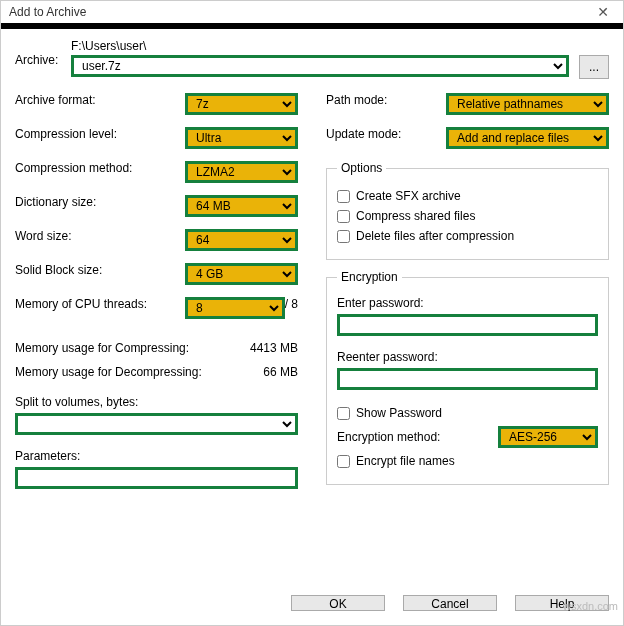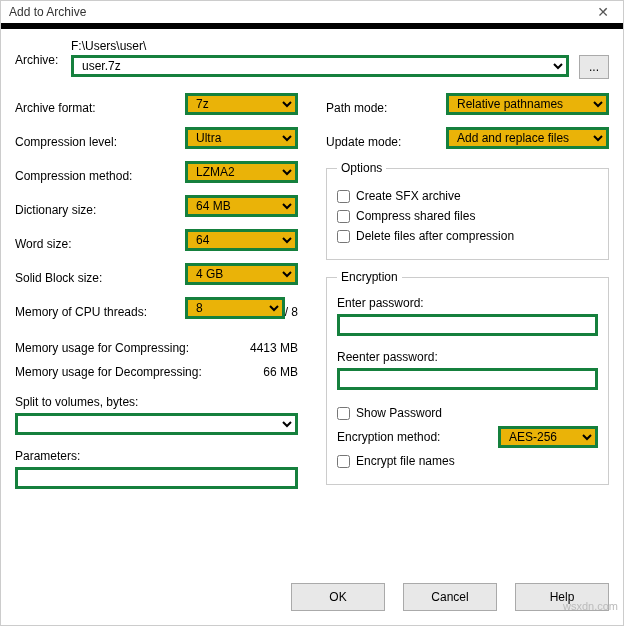--- a/index.html
+++ b/index.html
@@ -13,41 +13,41 @@
 .archive-label { width: 56px; padding-top: 14px; color: #000; }
 .archive-right { flex: 1; }
 .archive-path { color: #000; margin-bottom: 2px; font-size: 12px; }
 .archive-input-row { display: flex; gap: 10px; }
 select, input[type=text], input[type=password] { border: 3px solid #15803d; background: #fff; height: 22px; padding: 0 4px; }
 select { background: #eab308; }
 select.white { background: #fff; }
 .browse-btn { width: 30px; height: 24px; border: 1px solid #aaa; background: #e8e8e8; cursor: pointer; text-align: center; }
 .columns { display: flex; gap: 28px; margin-top: 6px; }
 .col { flex: 1; }
-.field-row { display: flex; align-items: flex-end; margin-bottom: 12px; min-height: 22px; }
+.field-row { display: flex; align-items: flex-start; margin-bottom: 12px; min-height: 22px; }
 .field-label { width: 170px; color: #000; }
 .field-row select { flex: 1; }
 .cpu-row select { width: 68px; }
 .cpu-suffix { margin-left: auto; color: #000; }
 .mem-row { display: flex; margin-bottom: 10px; gap: 32px; }
 .mem-label { flex: 1; }
 .mem-val { text-align: right; }
 .block-label { margin-bottom: 4px; color: #000; }
 .full-input { width: 100%; }
 fieldset { border: 1px solid #ccc; margin: 0 0 10px 0; padding: 8px 10px 10px 10px; }
 legend { padding: 0 4px; color: #000; }
 .chk-row { display: flex; align-items: center; margin: 6px 0; }
 .chk-row input { margin: 0 6px 0 0; width: 13px; height: 13px; }
 .enc-label { margin: 4px 0 4px 0; }
 .enc-input { width: 100%; margin-bottom: 10px; }
 .enc-method-row { display: flex; align-items: center; margin: 6px 0; }
 .enc-method-row .lbl { flex: 1; }
 .enc-method-row select { width: 100px; }
 .button-bar { display: flex; justify-content: flex-end; gap: 18px; padding: 10px 14px 14px 0; }
-.btn { width: 94px; height: 28px; border: 1px solid #aaa; background: #e8e8e8; cursor: pointer; }
+.btn { width: 94px; height: 16px; border: 1px solid #aaa; background: #e8e8e8; cursor: pointer; }
 .watermark { position: absolute; right: 6px; top: 600px; font-size: 11px; color: #bbb; }
 </style>
 </head>
 <body>
 
 <div class="window">
   <div class="titlebar">
     <span class="titlebar-title">Add to Archive</span>
     <span class="titlebar-close">✕</span>
   </div>

